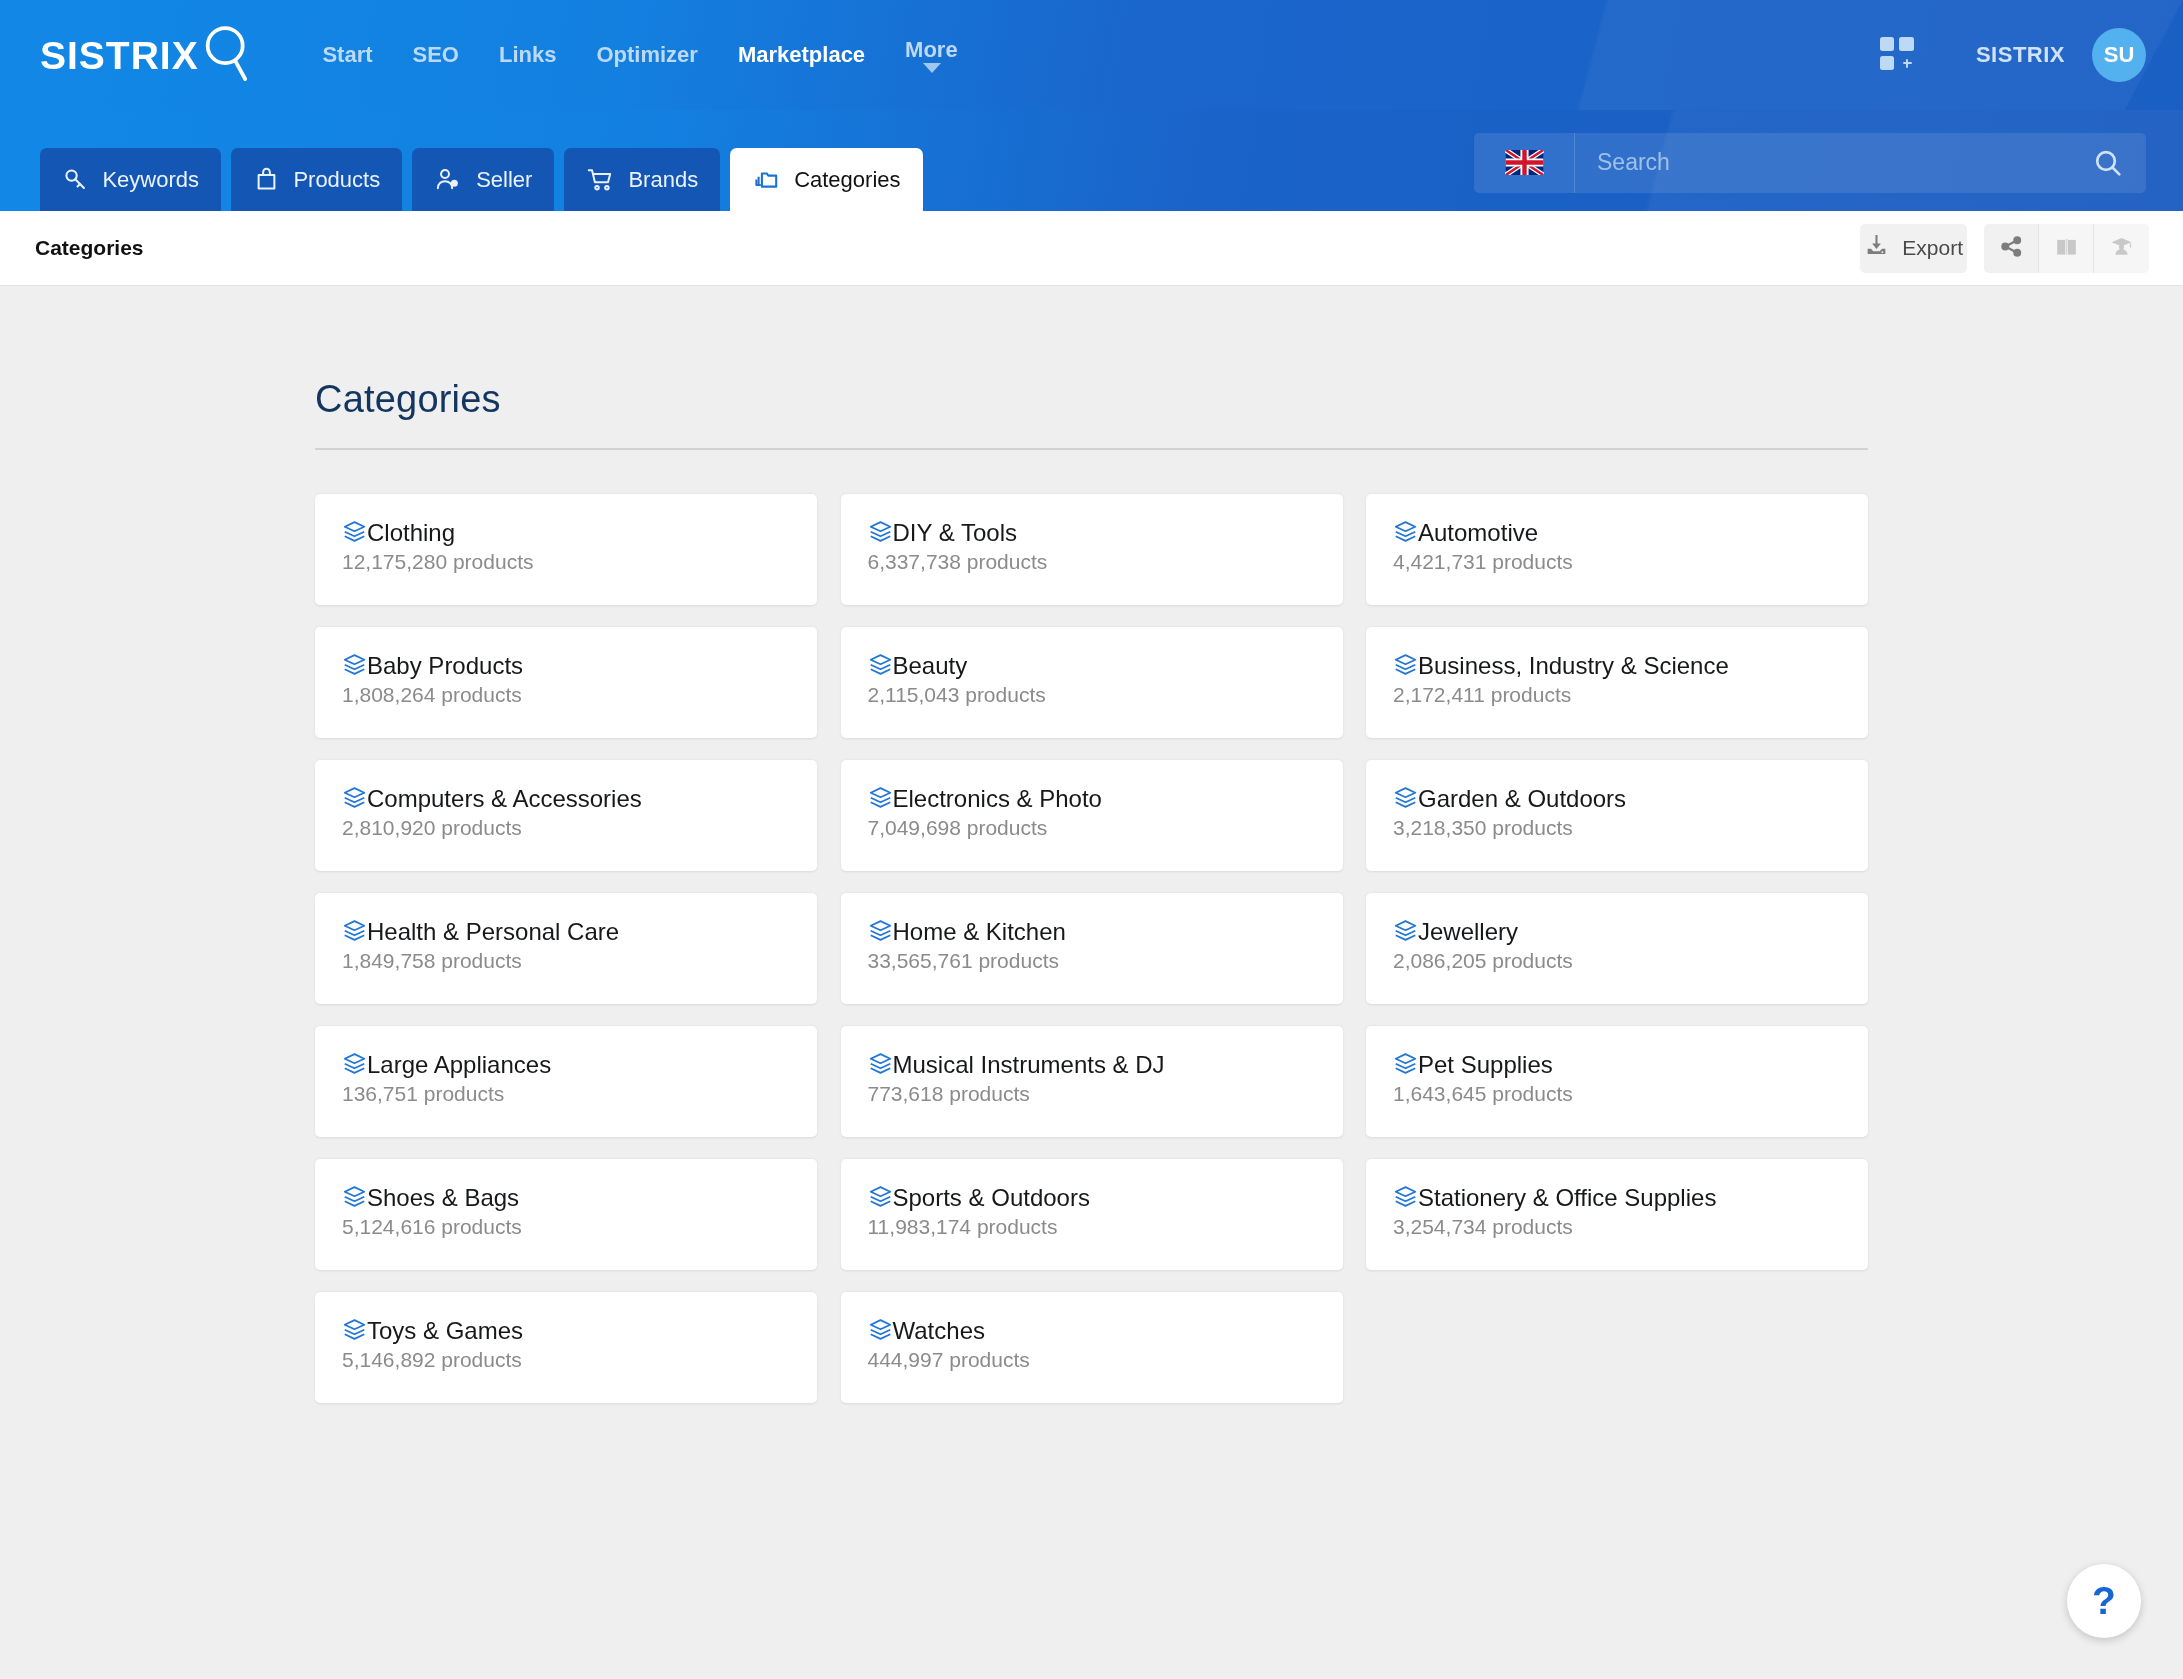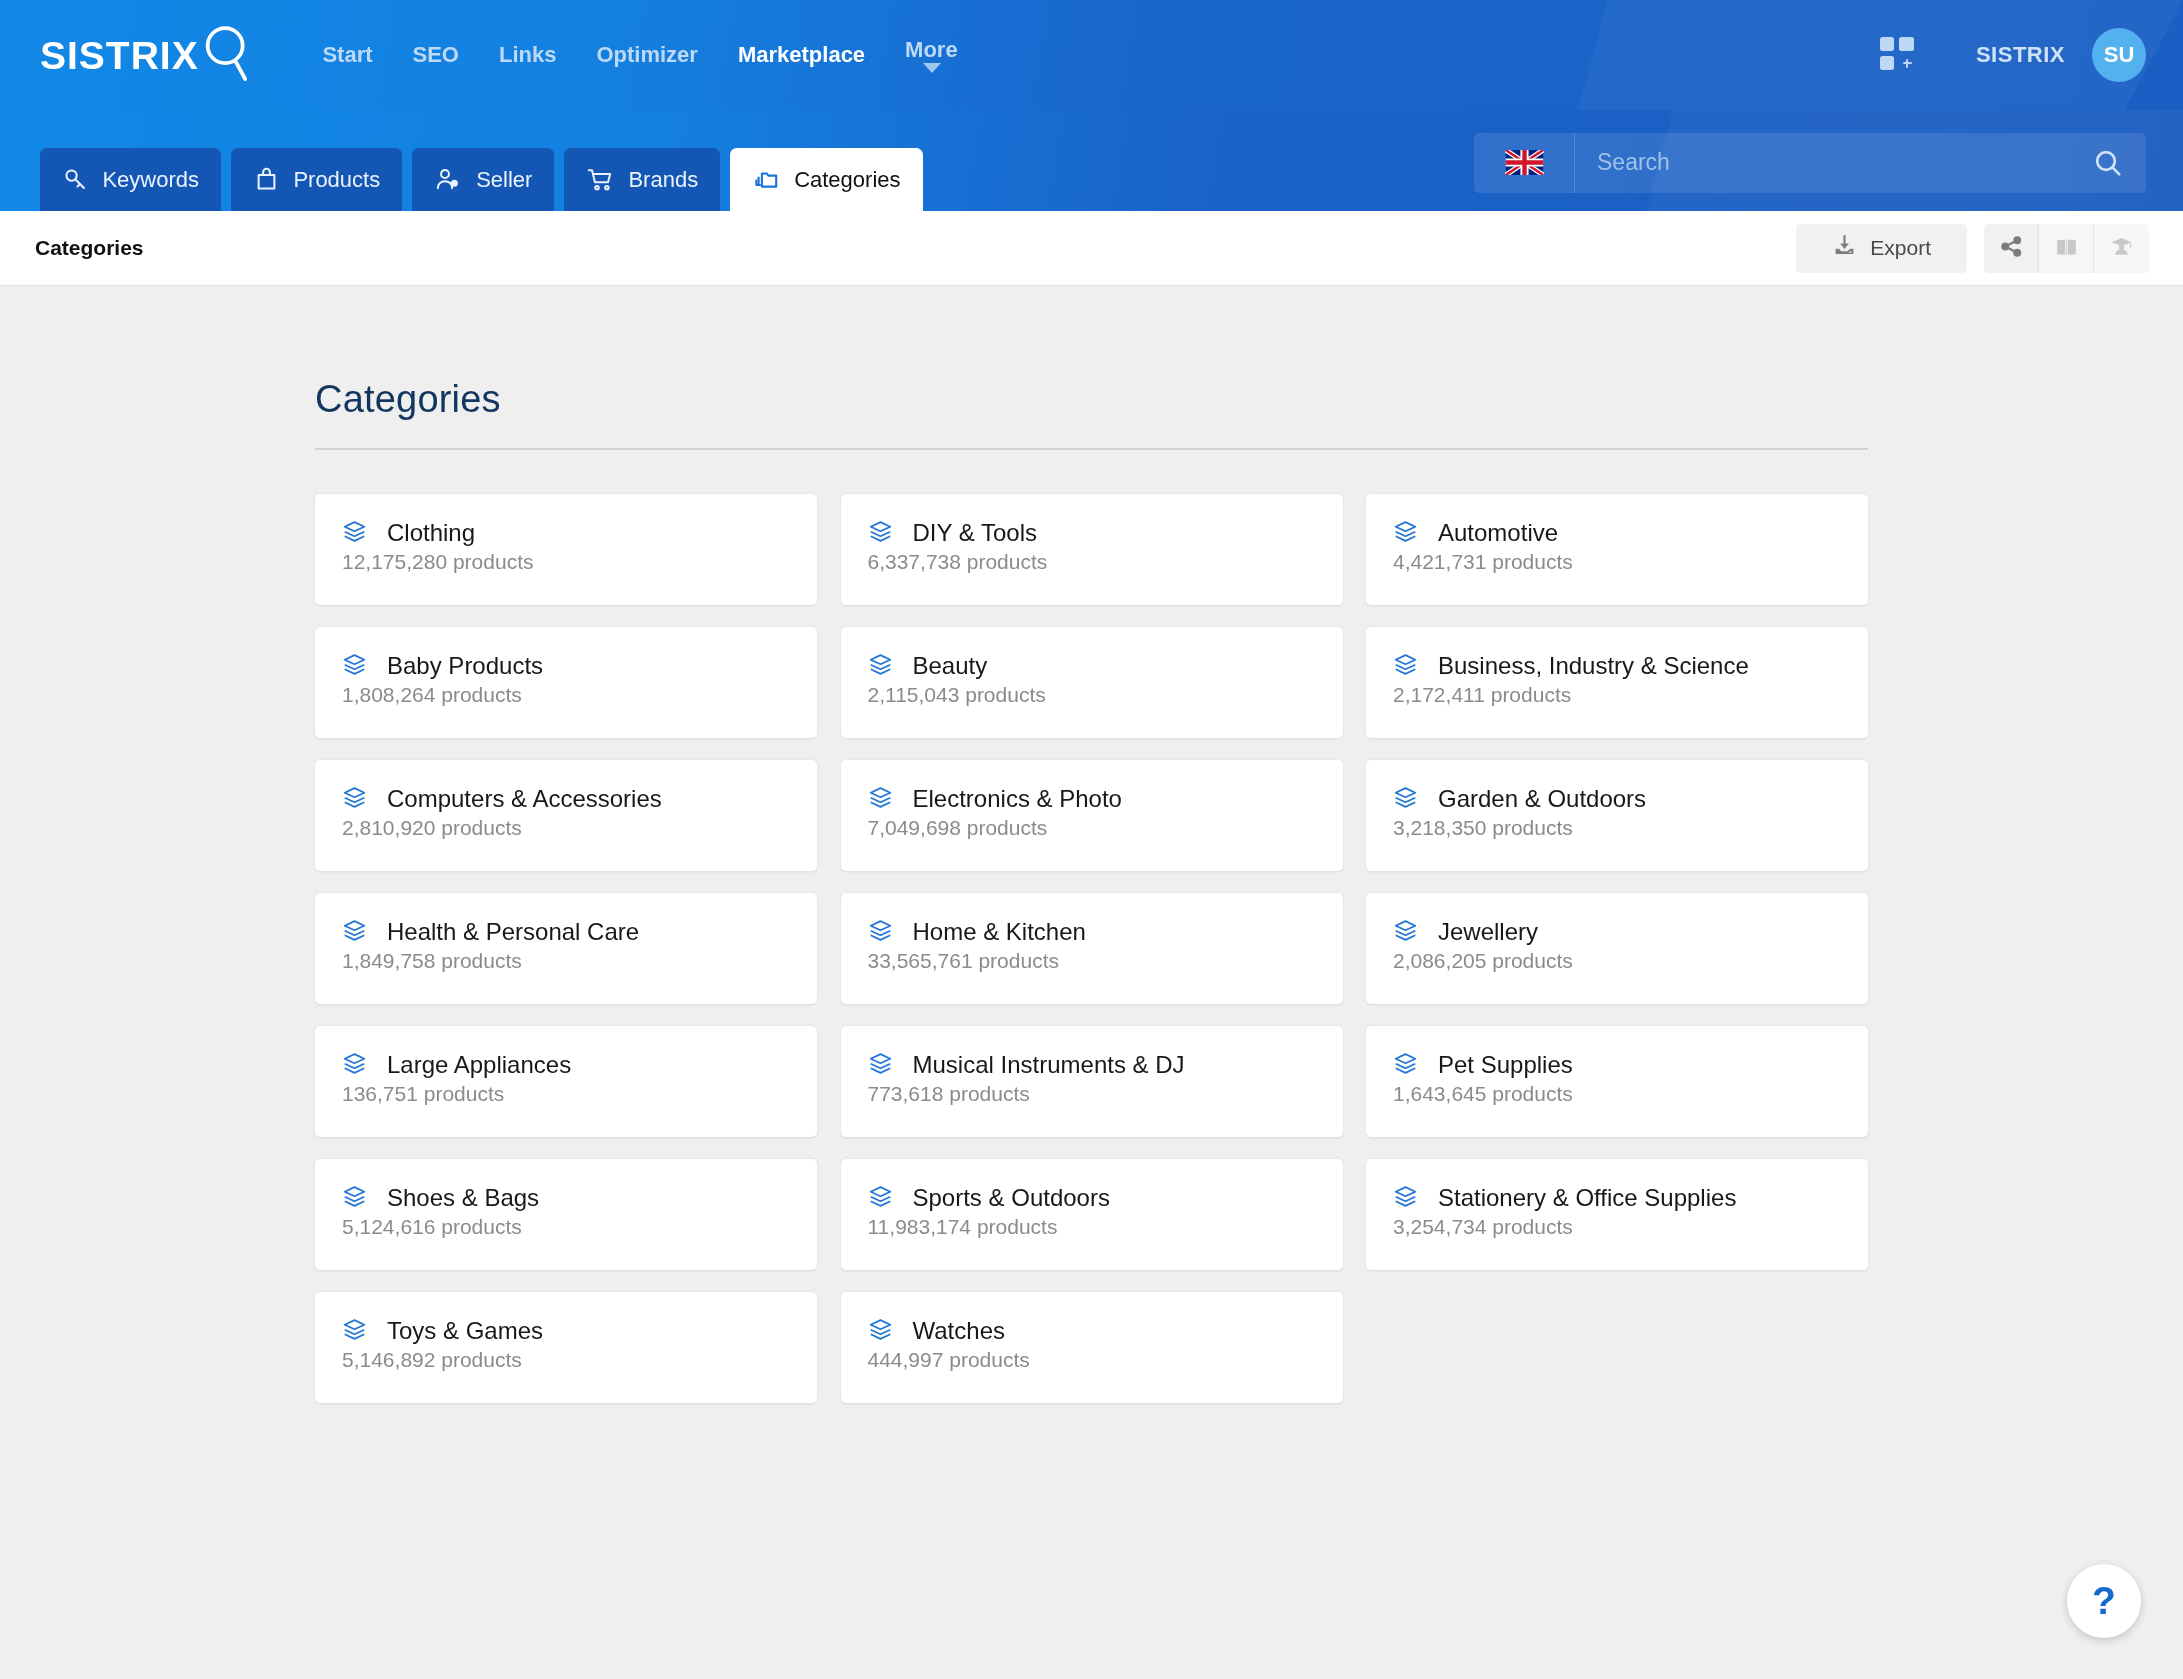--- a/index.html
+++ b/index.html
@@ -97,42 +97,42 @@
 
   
   .toolbar {
     height:75px; background:#fff; display:flex; align-items:center;
     border-bottom:0.8px solid #e2e2e2;
   }
   .toolbar-title { margin-left:35px; font-size:21px; font-weight:700; color:#111; }
   .toolbar-actions { margin-left:auto; margin-right:34px; display:flex; align-items:center; gap:17px; }
   .export-btn {
     display:flex;align-items:center;gap:13.4px;
-    background:#f1f1f1; border-radius:5px; padding:0 36px; height:49px;
+    background:#f1f1f1; border-radius:5px; padding:0 4px; height:49px;
     color:#4a4a4a; font-size:21px; cursor:pointer;
   }
   .icon-group { display:flex; align-items:center; }
   .icon-btn { width:55px; height:49px; background:#f1f1f1; display:flex; align-items:center; justify-content:center;
               border-right:0.8px solid #e3e3e3; cursor:pointer;}
   .icon-btn:first-child{border-radius:5px 0 0 5px;}
   .icon-btn:last-child{border-radius:0 5px 5px 0; border-right:0; background:#f6f6f6;}
   .icon-btn.mid { background:#f6f6f6; }
 
   
   .main { background:#efefef; height: calc(1679px - 110px - 101px - 76px); position:relative; }
   .container { width:1553px; margin:0 auto; padding-top:92px; }
   .page-title { font-size:38px; color:#12365f; font-weight:400; letter-spacing:0.2px; }
   .rule { height:1.7px; background:#d2d2d2; margin-top:27px; }
 
   .grid { display:grid; grid-template-columns:repeat(3, 1fr); gap:22px 23.5px; margin-top:44px; }
   .card {
     background:#fff; border-radius:5px; box-shadow:0 0.8px 2.5px rgba(0,0,0,0.09);
     padding:25px 27px 23.5px 27px; min-height:111px; cursor:pointer;
   }
-  .card-head { display:flex; align-items:flex-start; gap:20px; }
+  .card-head { display:flex; align-items:flex-start; gap:0; }
   .card-title { font-size:24px; color:#16181a; font-weight:400; white-space:nowrap; }
   .card-sub { margin-top:3px; font-size:21px; color:#8b8b8b; }
 
   .helpbtn {
     position:absolute; right:42px; bottom:40px;
     width:74px;height:74px;border-radius:50%;background:#fff;
     box-shadow:0 2.5px 8.4px rgba(0,0,0,0.18);
     display:flex;align-items:center;justify-content:center;
     color:#1667d0; font-size:39px; font-weight:700; cursor:pointer;
   }

